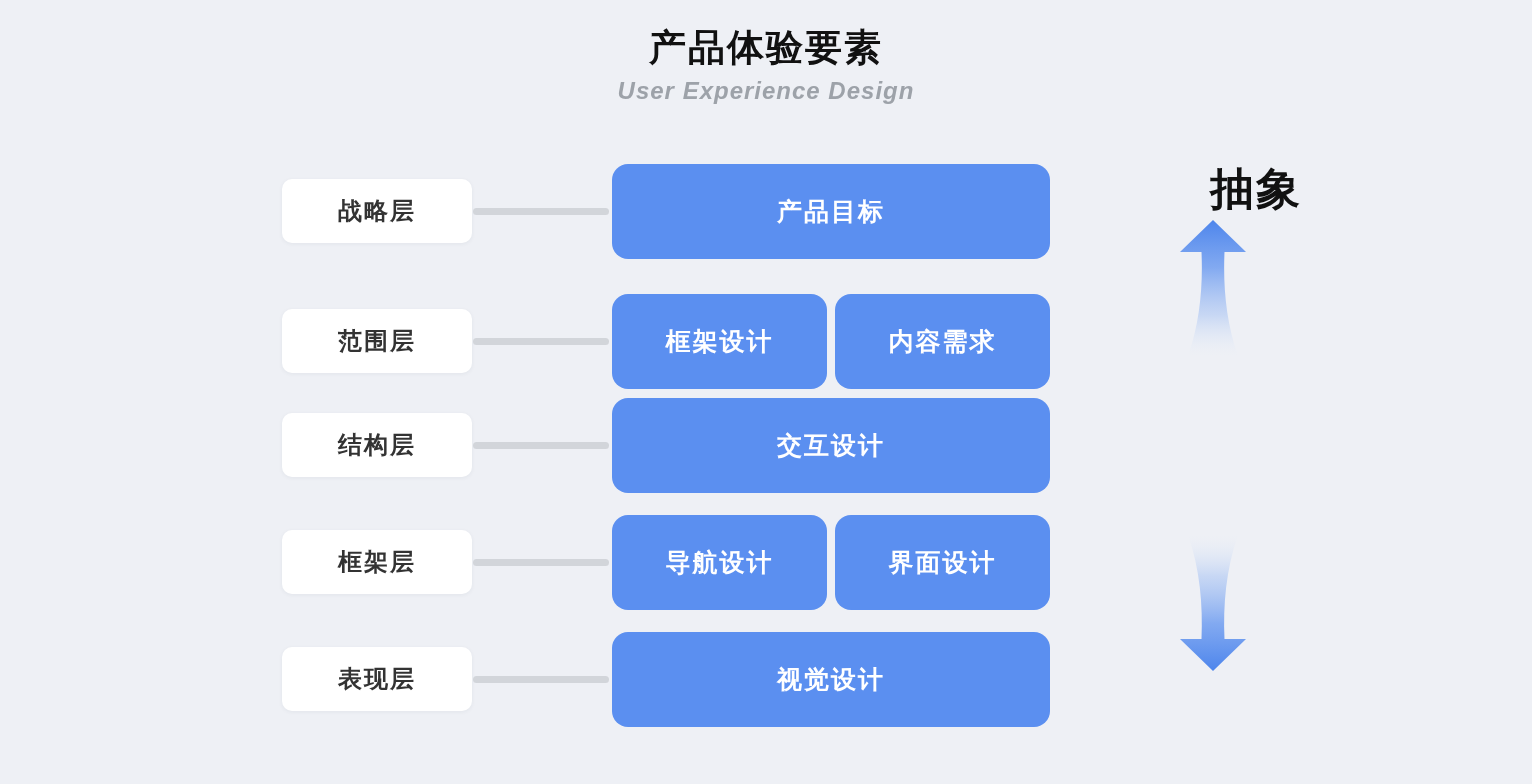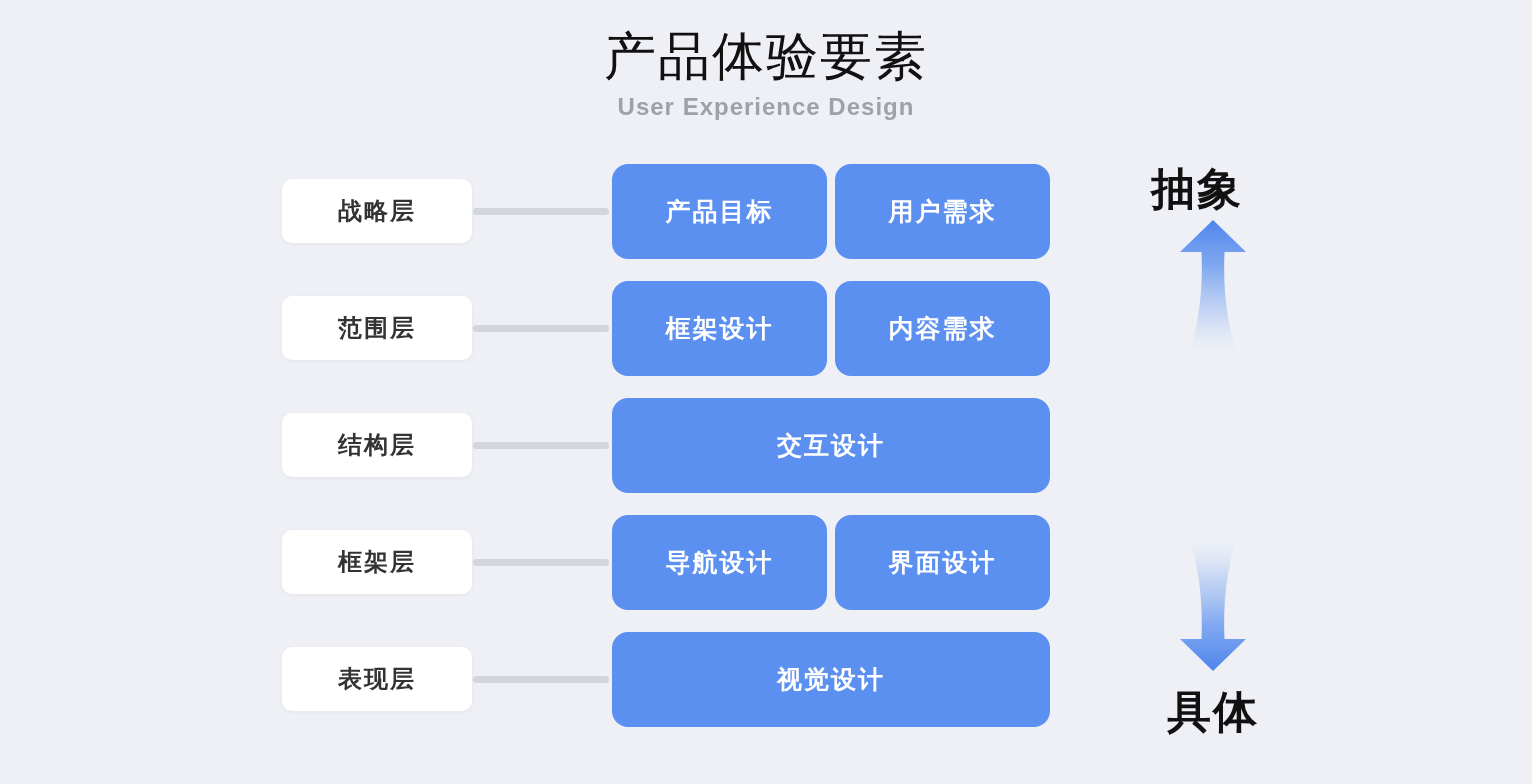--- a/index.html
+++ b/index.html
@@ -20,27 +20,28 @@
     width:1532px;height:784px;
     background:var(--background);
     overflow:hidden;
   }
   
   .header{
     position:absolute;top:28px;left:0;width:1532px;
     text-align:center;
   }
   .title{
-    font-size:52px;font-weight:400;color:var(--title-black);
+    font-size:37px;font-weight:700;color:var(--title-black);
     letter-spacing:2px;line-height:1.1;
   }
   .subtitle{
     margin-top:8px;
     font-size:24px;font-weight:700;color:var(--subtitle-gray);
     letter-spacing:1px;
+    font-style:italic;
   }
   
   .rows{position:absolute;inset:0;}
   .row{
     position:absolute;left:0;width:1532px;height:95px;
   }
   .layer-box{
     position:absolute;left:282px;top:15px;width:190px;height:64px;
     background:var(--card-white);border-radius:10px;
     display:flex;align-items:center;justify-content:center;
@@ -63,21 +64,21 @@
     display:flex;align-items:center;justify-content:center;
     color:var(--text-white);font-size:25px;font-weight:700;
     letter-spacing:2px;
   }
   
   .axis-label{
     position:absolute;width:200px;text-align:center;
     font-size:44px;font-weight:800;color:var(--title-black);
     letter-spacing:2px;
   }
-  .axis-label.top{left:1097px;top:160px;}
+  .axis-label.top{left:1156px;top:160px;}
   .axis-label.bottom{left:1113px;top:683px;}
   .axis-arrow{position:absolute;width:72px;height:140px;}
   .axis-arrow.up{left:1177px;top:218px;}
   .axis-arrow.down{left:1177px;top:533px;}
 </style>
 </head>
 <body>
 
 <div class="canvas">
 
@@ -87,24 +88,23 @@
   </div>
 
   <div class="rows">
       <div class="row" style="top: 164px;">
         <div class="layer-box">
           <span class="layer-text">战略层</span>
         </div>
         <div class="connector"></div>
         <div class="items">
           <div class="card">产品目标</div>
-          <div class="card">用户需求</div>
         </div>
       </div>
-      <div class="row" style="top: 281px;">
+      <div class="row" style="top: 294px;">
         <div class="layer-box">
           <span class="layer-text">范围层</span>
         </div>
         <div class="connector"></div>
         <div class="items">
           <div class="card">框架设计</div>
           <div class="card">内容需求</div>
         </div>
       </div>
       <div class="row" style="top: 398px;">
@@ -156,15 +156,14 @@
       <linearGradient id="gradDown" x1="0" y1="0" x2="0" y2="1">
         <stop offset="0" stop-color="#dfe9f8" stop-opacity="0"></stop>
         <stop offset="0.3" stop-color="#a8c3f3" stop-opacity="0.55"></stop>
         <stop offset="0.65" stop-color="#6f9df0" stop-opacity="0.85"></stop>
         <stop offset="1" stop-color="#4d85ec" stop-opacity="1"></stop>
       </linearGradient>
     </defs>
     <path fill="url(#gradDown)" d="M36 138 L3 106 L24.5 106 C26 72 23 36 11 2 L61 2 C49 36 46 72 47.5 106 L69 106 Z"></path>
   </svg>
 
-  <div class="axis-label bottom">具体</div>
 
 </div>
 
 </body></html>

